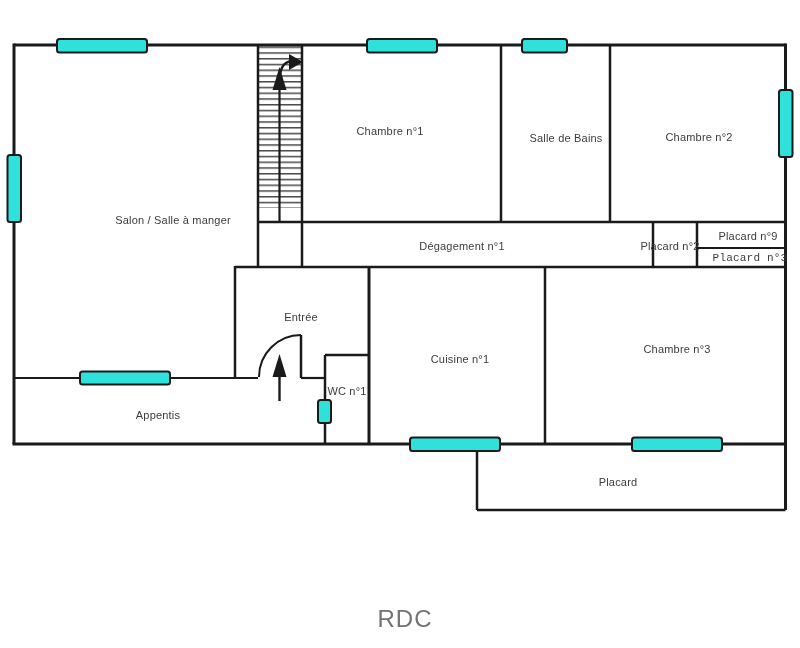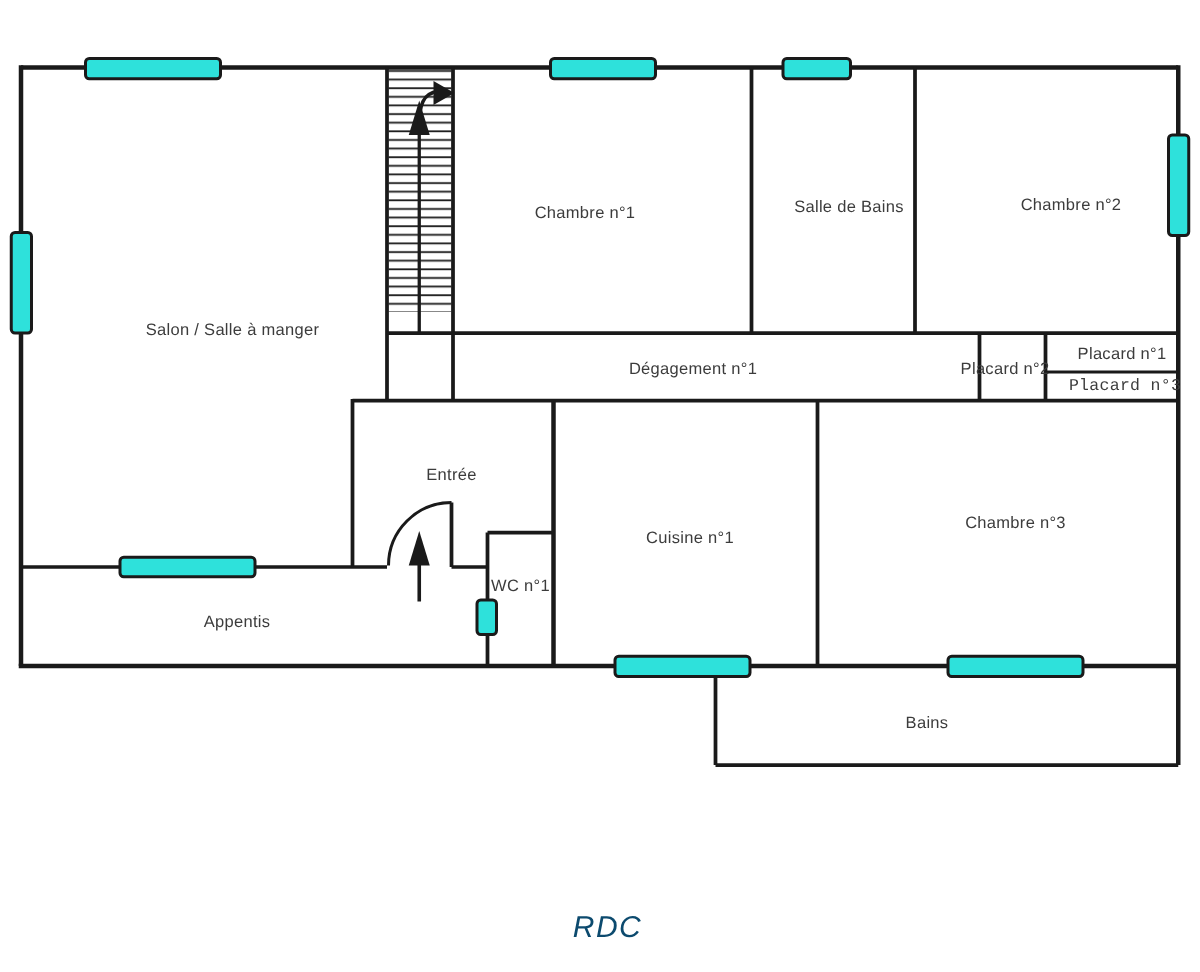--- a/index.html
+++ b/index.html
@@ -16,25 +16,24 @@
     position:absolute;
     transform:translate(-50%,-50%);
     font-size:11px;
     color:#3c3c3c;
     white-space:nowrap;
     letter-spacing:0.2px;
   }
   .floor-title{
     position:absolute;
     transform:translate(-50%,-50%);
-    font-size:20px;
-    color:#0c4a6e;
+    font-size:24px;
+    color:#737373;
     letter-spacing:1px;
     white-space:nowrap;
-    font-style:italic;
   }
 </style>
 </head>
 <body>
 
 <div class="canvas">
 
   <svg class="plan-svg" width="800" height="648" viewBox="0 0 800 648">
 
     <defs>
@@ -101,30 +100,30 @@
       <rect x="522" y="39" width="45" height="13.5" rx="2.5" fill="#2ee1db"></rect>
       <rect x="779" y="90" width="13.5" height="67" rx="2.5" fill="#2ee1db"></rect>
       <rect x="7.5" y="155" width="13.5" height="67" rx="2.5" fill="#2ee1db"></rect>
       <rect x="80" y="371.5" width="90" height="13" rx="2.5" fill="#2ee1db"></rect>
       <rect x="318" y="400" width="13" height="23" rx="2.5" fill="#2ee1db"></rect>
       <rect x="410" y="437.5" width="90" height="13.5" rx="2.5" fill="#2ee1db"></rect>
       <rect x="632" y="437.5" width="90" height="13.5" rx="2.5" fill="#2ee1db"></rect>
     </g>
   </svg>
 
-  <div class="room-label" style="left:155px;top:220px;">Salon / Salle à manger</div>
-  <div class="room-label" style="left:390px;top:131px;margin-top:11px;">Chambre n°1</div>
+  <div class="room-label" style="left:173px;top:220px;">Salon / Salle à manger</div>
+  <div class="room-label" style="left:390px;top:131px;">Chambre n°1</div>
   <div class="room-label" style="left:566px;top:138px;">Salle de Bains</div>
-  <div class="room-label" style="left:699px;top:137px;margin-left:15px;">Chambre n°2</div>
+  <div class="room-label" style="left:699px;top:137px;">Chambre n°2</div>
   <div class="room-label" style="left:462px;top:246px;">Dégagement n°1</div>
   <div class="room-label" style="left:670px;top:246px;text-align:right;">Placard n°2</div>
-  <div class="room-label" style="left:748px;top:236px;">Placard n°1</div>
+  <div class="room-label" style="left:748px;top:236px;">Placard n°9</div>
   <div class="room-label" style="left:750px;top:258px;font-family:Liberation Mono, monospace;">Placard n°3</div>
   <div class="room-label" style="left:301px;top:317px;">Entrée</div>
   <div class="room-label" style="left:347px;top:391px;">WC n°1</div>
   <div class="room-label" style="left:460px;top:359px;">Cuisine n°1</div>
   <div class="room-label" style="left:677px;top:349px;">Chambre n°3</div>
   <div class="room-label" style="left:158px;top:415px;text-align:center;">Appentis</div>
-  <div class="room-label" style="left:618px;top:482px;">Bains</div>
+  <div class="room-label" style="left:618px;top:482px;">Placard</div>
 
   <div class="floor-title" style="left:405px;top:619px;">RDC</div>
 
 </div>
 
 </body></html>

